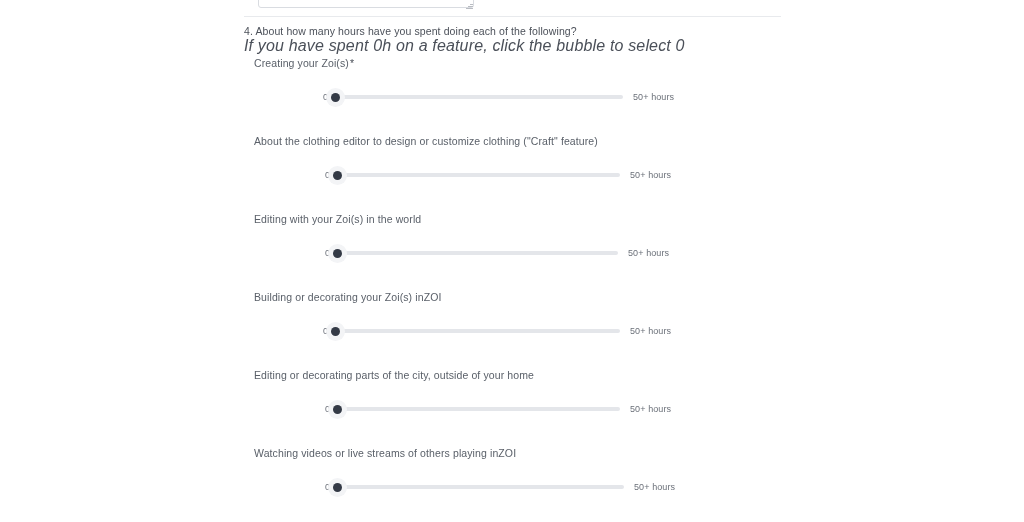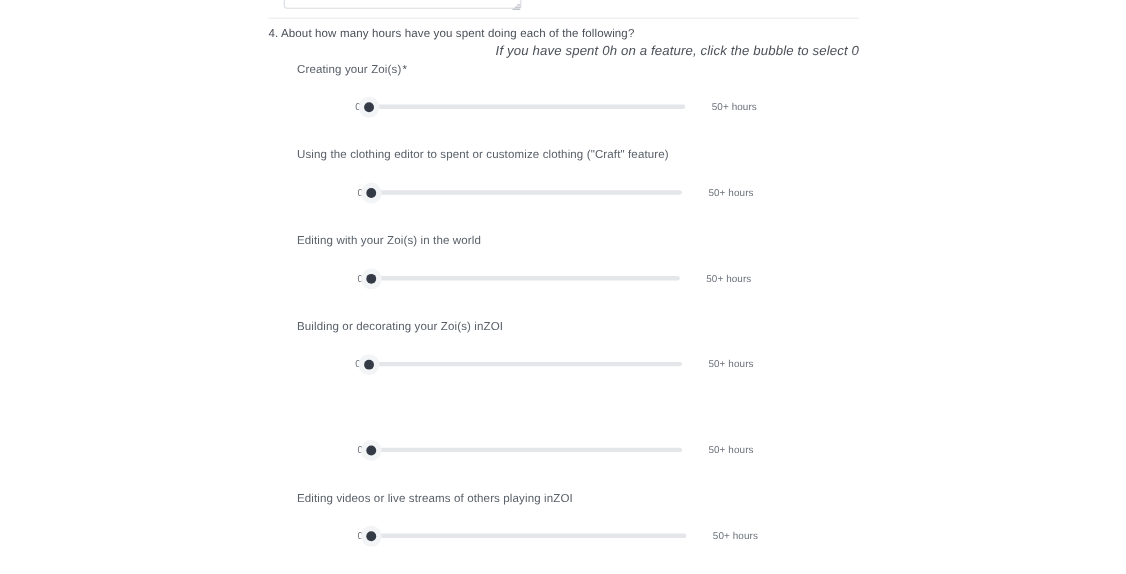--- a/index.html
+++ b/index.html
@@ -96,44 +96,43 @@
   }
   .question-title {
     font-size: 10.5px;
     line-height: 14px;
     color: #4b5059;
     letter-spacing: 0.01em;
     margin: 0;
     font-weight: 400;
   }
   .question-subtitle {
-    font-size: 12px;
+    font-size: 16px;
     line-height: 14px;
     color: #4b5059;
     font-style: italic;
     letter-spacing: 0.01em;
     margin: 1px 0 0 0;
     font-weight: 400;
-    text-align: right;
   }
 
   
   .slider-rows {
     position: absolute;
     left: 0;
     top: 56px;
     width: 537px;
   }
   .slider-row {
     position: relative;
     height: 78px;
   }
   .slider-label {
     position: absolute;
-    left: 26px;
+    left: 10px;
     top: 0px;
     font-size: 10.5px;
     line-height: 14px;
     color: #5a6069;
     letter-spacing: 0.01em;
     white-space: nowrap;
   }
   .required-mark {
     color: #4b5059;
     margin-left: 1px;
@@ -148,21 +147,21 @@
     height: 18px;
   }
   .endpoint-label {
     font-size: 9px;
     line-height: 12px;
     color: #6b7079;
     letter-spacing: 0.01em;
     white-space: nowrap;
   }
   .endpoint-label.min { width: 12px; text-align: right; margin-right: 7px; }
-  .endpoint-label.max { margin-left: 24px; }
+  .endpoint-label.max { margin-left: 10px; }
 
   .slider-track-wrap {
     position: relative;
     height: 18px;
     display: flex;
     align-items: center;
   }
   .slider-track {
     position: relative;
     height: 4px;
@@ -223,21 +222,21 @@
             <span class="slider-track">
               <span class="slider-thumb"></span>
             </span>
           </span>
           <span class="endpoint-label max">50+ hours</span>
         </div>
       </div>
 
       <div class="slider-row">
         <div class="slider-label">
-          <span>Using the clothing editor to spent or customize clothing ("Craft" feature)</span><span class="required-mark"></span>
+          <span>About the clothing editor to design or customize clothing ("Craft" feature)</span><span class="required-mark"></span>
         </div>
         <div class="slider-widget w-283" style="left:74px;">
           <span class="endpoint-label min">0</span>
           <span class="slider-track-wrap">
             <span class="slider-track">
               <span class="slider-thumb"></span>
             </span>
           </span>
           <span class="endpoint-label max">50+ hours</span>
         </div>
@@ -267,34 +266,37 @@
           <span class="slider-track-wrap">
             <span class="slider-track">
               <span class="slider-thumb"></span>
             </span>
           </span>
           <span class="endpoint-label max">50+ hours</span>
         </div>
       </div>
 
       <div class="slider-row">
+        <div class="slider-label">
+          <span>Editing or decorating parts of the city, outside of your home</span><span class="required-mark"></span>
+        </div>
         <div class="slider-widget w-283" style="left:74px;">
           <span class="endpoint-label min">0</span>
           <span class="slider-track-wrap">
             <span class="slider-track">
               <span class="slider-thumb"></span>
             </span>
           </span>
           <span class="endpoint-label max">50+ hours</span>
         </div>
       </div>
 
       <div class="slider-row">
         <div class="slider-label">
-          <span>Editing videos or live streams of others playing inZOI</span><span class="required-mark"></span>
+          <span>Watching videos or live streams of others playing inZOI</span><span class="required-mark"></span>
         </div>
         <div class="slider-widget w-287" style="left:74px;">
           <span class="endpoint-label min">0</span>
           <span class="slider-track-wrap">
             <span class="slider-track">
               <span class="slider-thumb"></span>
             </span>
           </span>
           <span class="endpoint-label max">50+ hours</span>
         </div>

